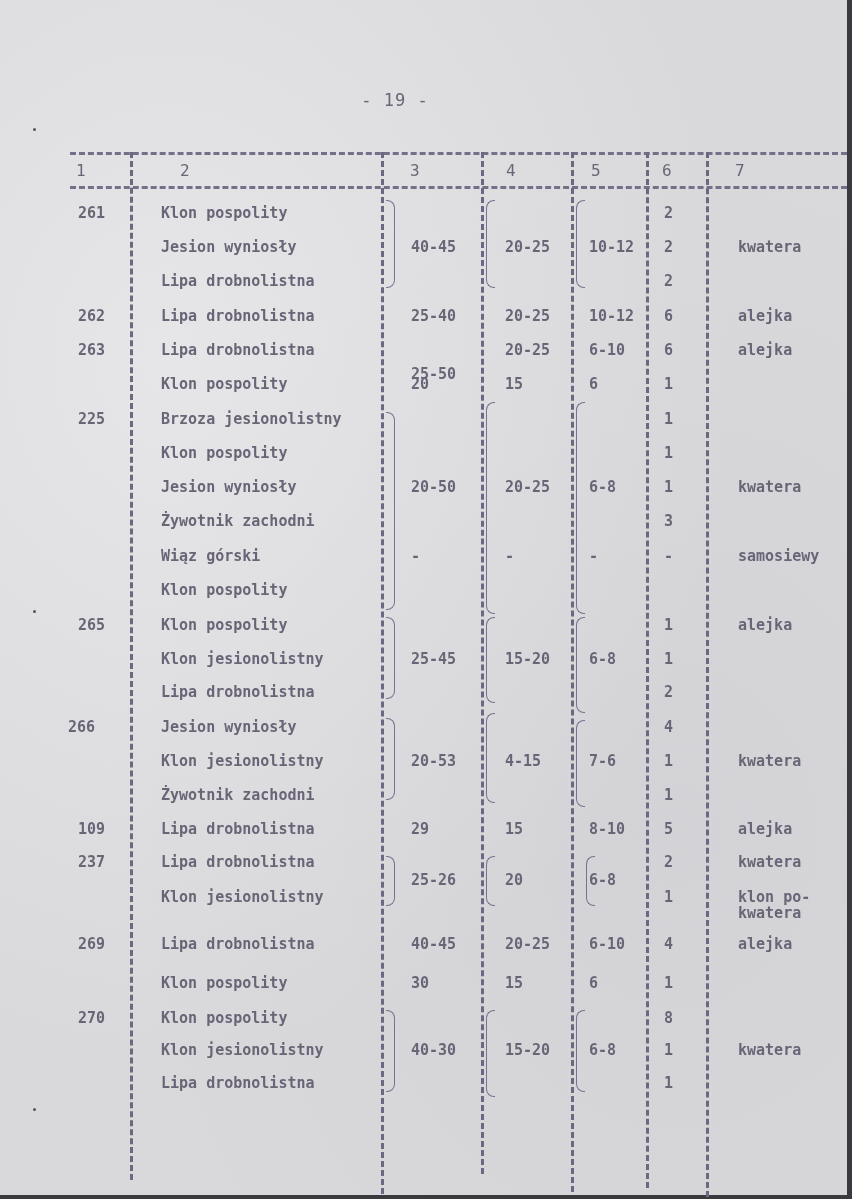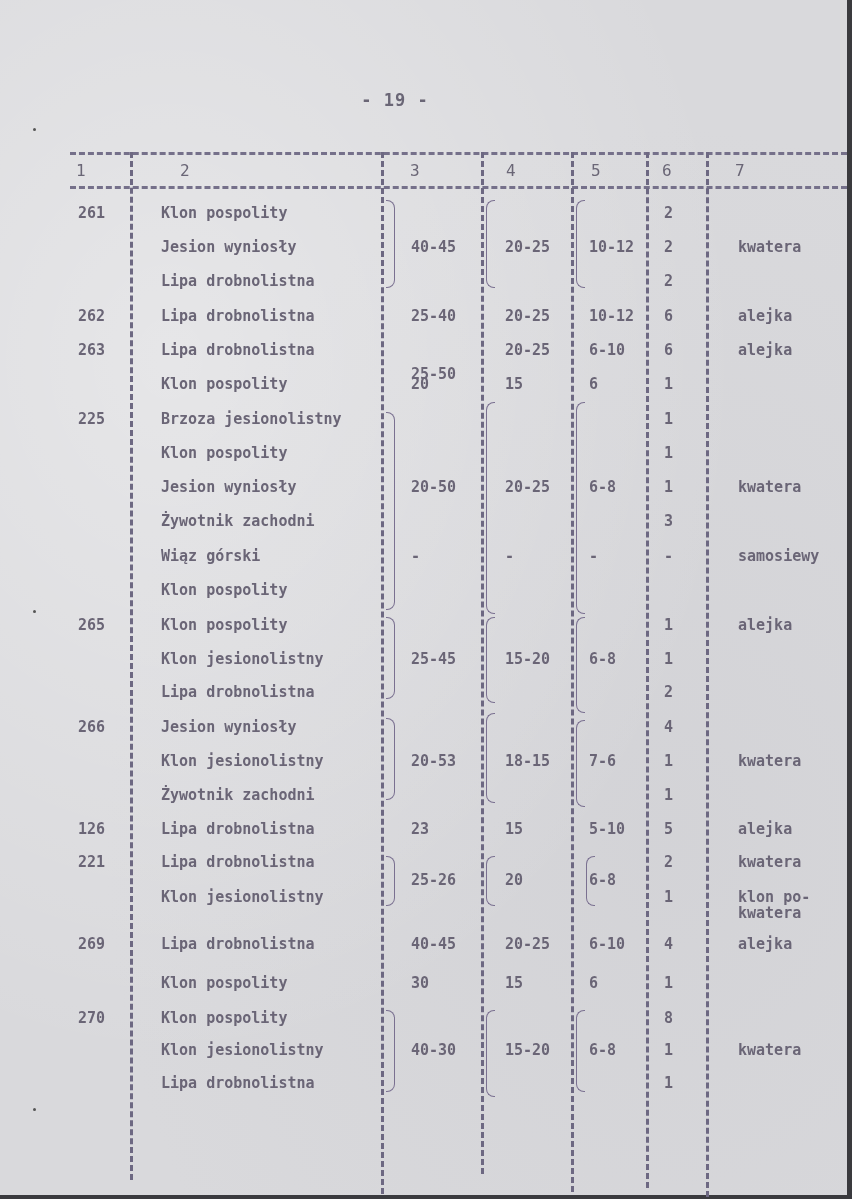--- a/index.html
+++ b/index.html
@@ -11,21 +11,21 @@
   }
   .paper {
     position: absolute; left: 0; top: 0; width: 847px; height: 1195px;
     background:
       radial-gradient(ellipse at 20% 30%, rgba(255,255,255,0.35), transparent 60%),
       radial-gradient(ellipse at 80% 70%, rgba(200,200,205,0.35), transparent 60%),
       #d9d9dc;
   }
   .edge-right { position: absolute; right: 0; top: 0; width: 5px; height: 1199px; background: #3a3a3e; }
   .edge-bottom { position: absolute; left: 0; bottom: 0; width: 852px; height: 4px; background: #3a3a3e; }
-  .page-num { position: absolute; left: 0; width: 790px; top: 90px; text-align: center; font-size: 17px; letter-spacing: 1px; color: #6a6676; font-weight: bold; }
+  .page-num { position: absolute; left: 0; width: 790px; top: 90px; text-align: center; font-size: 17px; letter-spacing: 1px; color: #6a6676; }
   .margin-dot { position: absolute; width: 3px; height: 3px; border-radius: 50%; background: #555; }
   .hline { position: absolute; left: 70px; right: 5px; height: 0; border-top: 3px dashed #75708a; }
   .vline { position: absolute; width: 0; border-left: 3px dashed #6d6882; }
   .cell { position: absolute; font-size: 15px; white-space: nowrap; line-height: 18px; font-weight: bold; color: #6a6576; }
   .hdr { position: absolute; top: 161px; font-size: 16px; color: #6a6676; }
   .brace { position: absolute; width: 8px; border: 1.5px solid #7a7090; border-left: none; border-radius: 0 8px 8px 0; }
   .brace-l { position: absolute; width: 8px; border: 1.5px solid #7a7090; border-right: none; border-radius: 8px 0 0 8px; }
 </style>
 </head>
 <body>
@@ -209,57 +209,57 @@
     <div>
       <span class="cell" style="left: 78px; top: 683px;"></span>
       <span class="cell" style="left: 161px; top: 683px;">Lipa drobnolistna</span>
       <span class="cell" style="left: 411px; top: 683px;"></span>
       <span class="cell" style="left: 505px; top: 683px;"></span>
       <span class="cell" style="left: 589px; top: 683px;"></span>
       <span class="cell" style="left: 664px; top: 683px;">2</span>
       <span class="cell" style="left: 738px; top: 683px;"></span>
     </div>
     <div>
-      <span class="cell" style="left: 78px; top: 718px;">266</span>
+      <span class="cell" style="left: 68px; top: 718px;">266</span>
       <span class="cell" style="left: 161px; top: 718px;">Jesion wyniosły</span>
       <span class="cell" style="left: 411px; top: 718px;"></span>
       <span class="cell" style="left: 505px; top: 718px;"></span>
       <span class="cell" style="left: 589px; top: 718px;"></span>
       <span class="cell" style="left: 664px; top: 718px;">4</span>
       <span class="cell" style="left: 738px; top: 718px;"></span>
     </div>
     <div>
       <span class="cell" style="left: 78px; top: 752px;"></span>
       <span class="cell" style="left: 161px; top: 752px;">Klon jesionolistny</span>
       <span class="cell" style="left: 411px; top: 752px;">20-53</span>
-      <span class="cell" style="left: 505px; top: 752px;">18-15</span>
+      <span class="cell" style="left: 505px; top: 752px;">4-15</span>
       <span class="cell" style="left: 589px; top: 752px;">7-6</span>
       <span class="cell" style="left: 664px; top: 752px;">1</span>
       <span class="cell" style="left: 738px; top: 752px;">kwatera</span>
     </div>
     <div>
       <span class="cell" style="left: 78px; top: 786px;"></span>
       <span class="cell" style="left: 161px; top: 786px;">Żywotnik zachodni</span>
       <span class="cell" style="left: 411px; top: 786px;"></span>
       <span class="cell" style="left: 505px; top: 786px;"></span>
       <span class="cell" style="left: 589px; top: 786px;"></span>
       <span class="cell" style="left: 664px; top: 786px;">1</span>
       <span class="cell" style="left: 738px; top: 786px;"></span>
     </div>
     <div>
-      <span class="cell" style="left: 78px; top: 820px;">126</span>
+      <span class="cell" style="left: 78px; top: 820px;">109</span>
       <span class="cell" style="left: 161px; top: 820px;">Lipa drobnolistna</span>
-      <span class="cell" style="left: 411px; top: 820px;">23</span>
+      <span class="cell" style="left: 411px; top: 820px;">29</span>
       <span class="cell" style="left: 505px; top: 820px;">15</span>
-      <span class="cell" style="left: 589px; top: 820px;">5-10</span>
+      <span class="cell" style="left: 589px; top: 820px;">8-10</span>
       <span class="cell" style="left: 664px; top: 820px;">5</span>
       <span class="cell" style="left: 738px; top: 820px;">alejka</span>
     </div>
     <div>
-      <span class="cell" style="left: 78px; top: 853px;">221</span>
+      <span class="cell" style="left: 78px; top: 853px;">237</span>
       <span class="cell" style="left: 161px; top: 853px;">Lipa drobnolistna</span>
       <span class="cell" style="left: 411px; top: 853px;"></span>
       <span class="cell" style="left: 505px; top: 853px;"></span>
       <span class="cell" style="left: 589px; top: 853px;"></span>
       <span class="cell" style="left: 664px; top: 853px;">2</span>
       <span class="cell" style="left: 738px; top: 853px;">kwatera</span>
     </div>
     <div>
       <span class="cell" style="left: 78px; top: 871px;"></span>
       <span class="cell" style="left: 161px; top: 871px;"></span>

